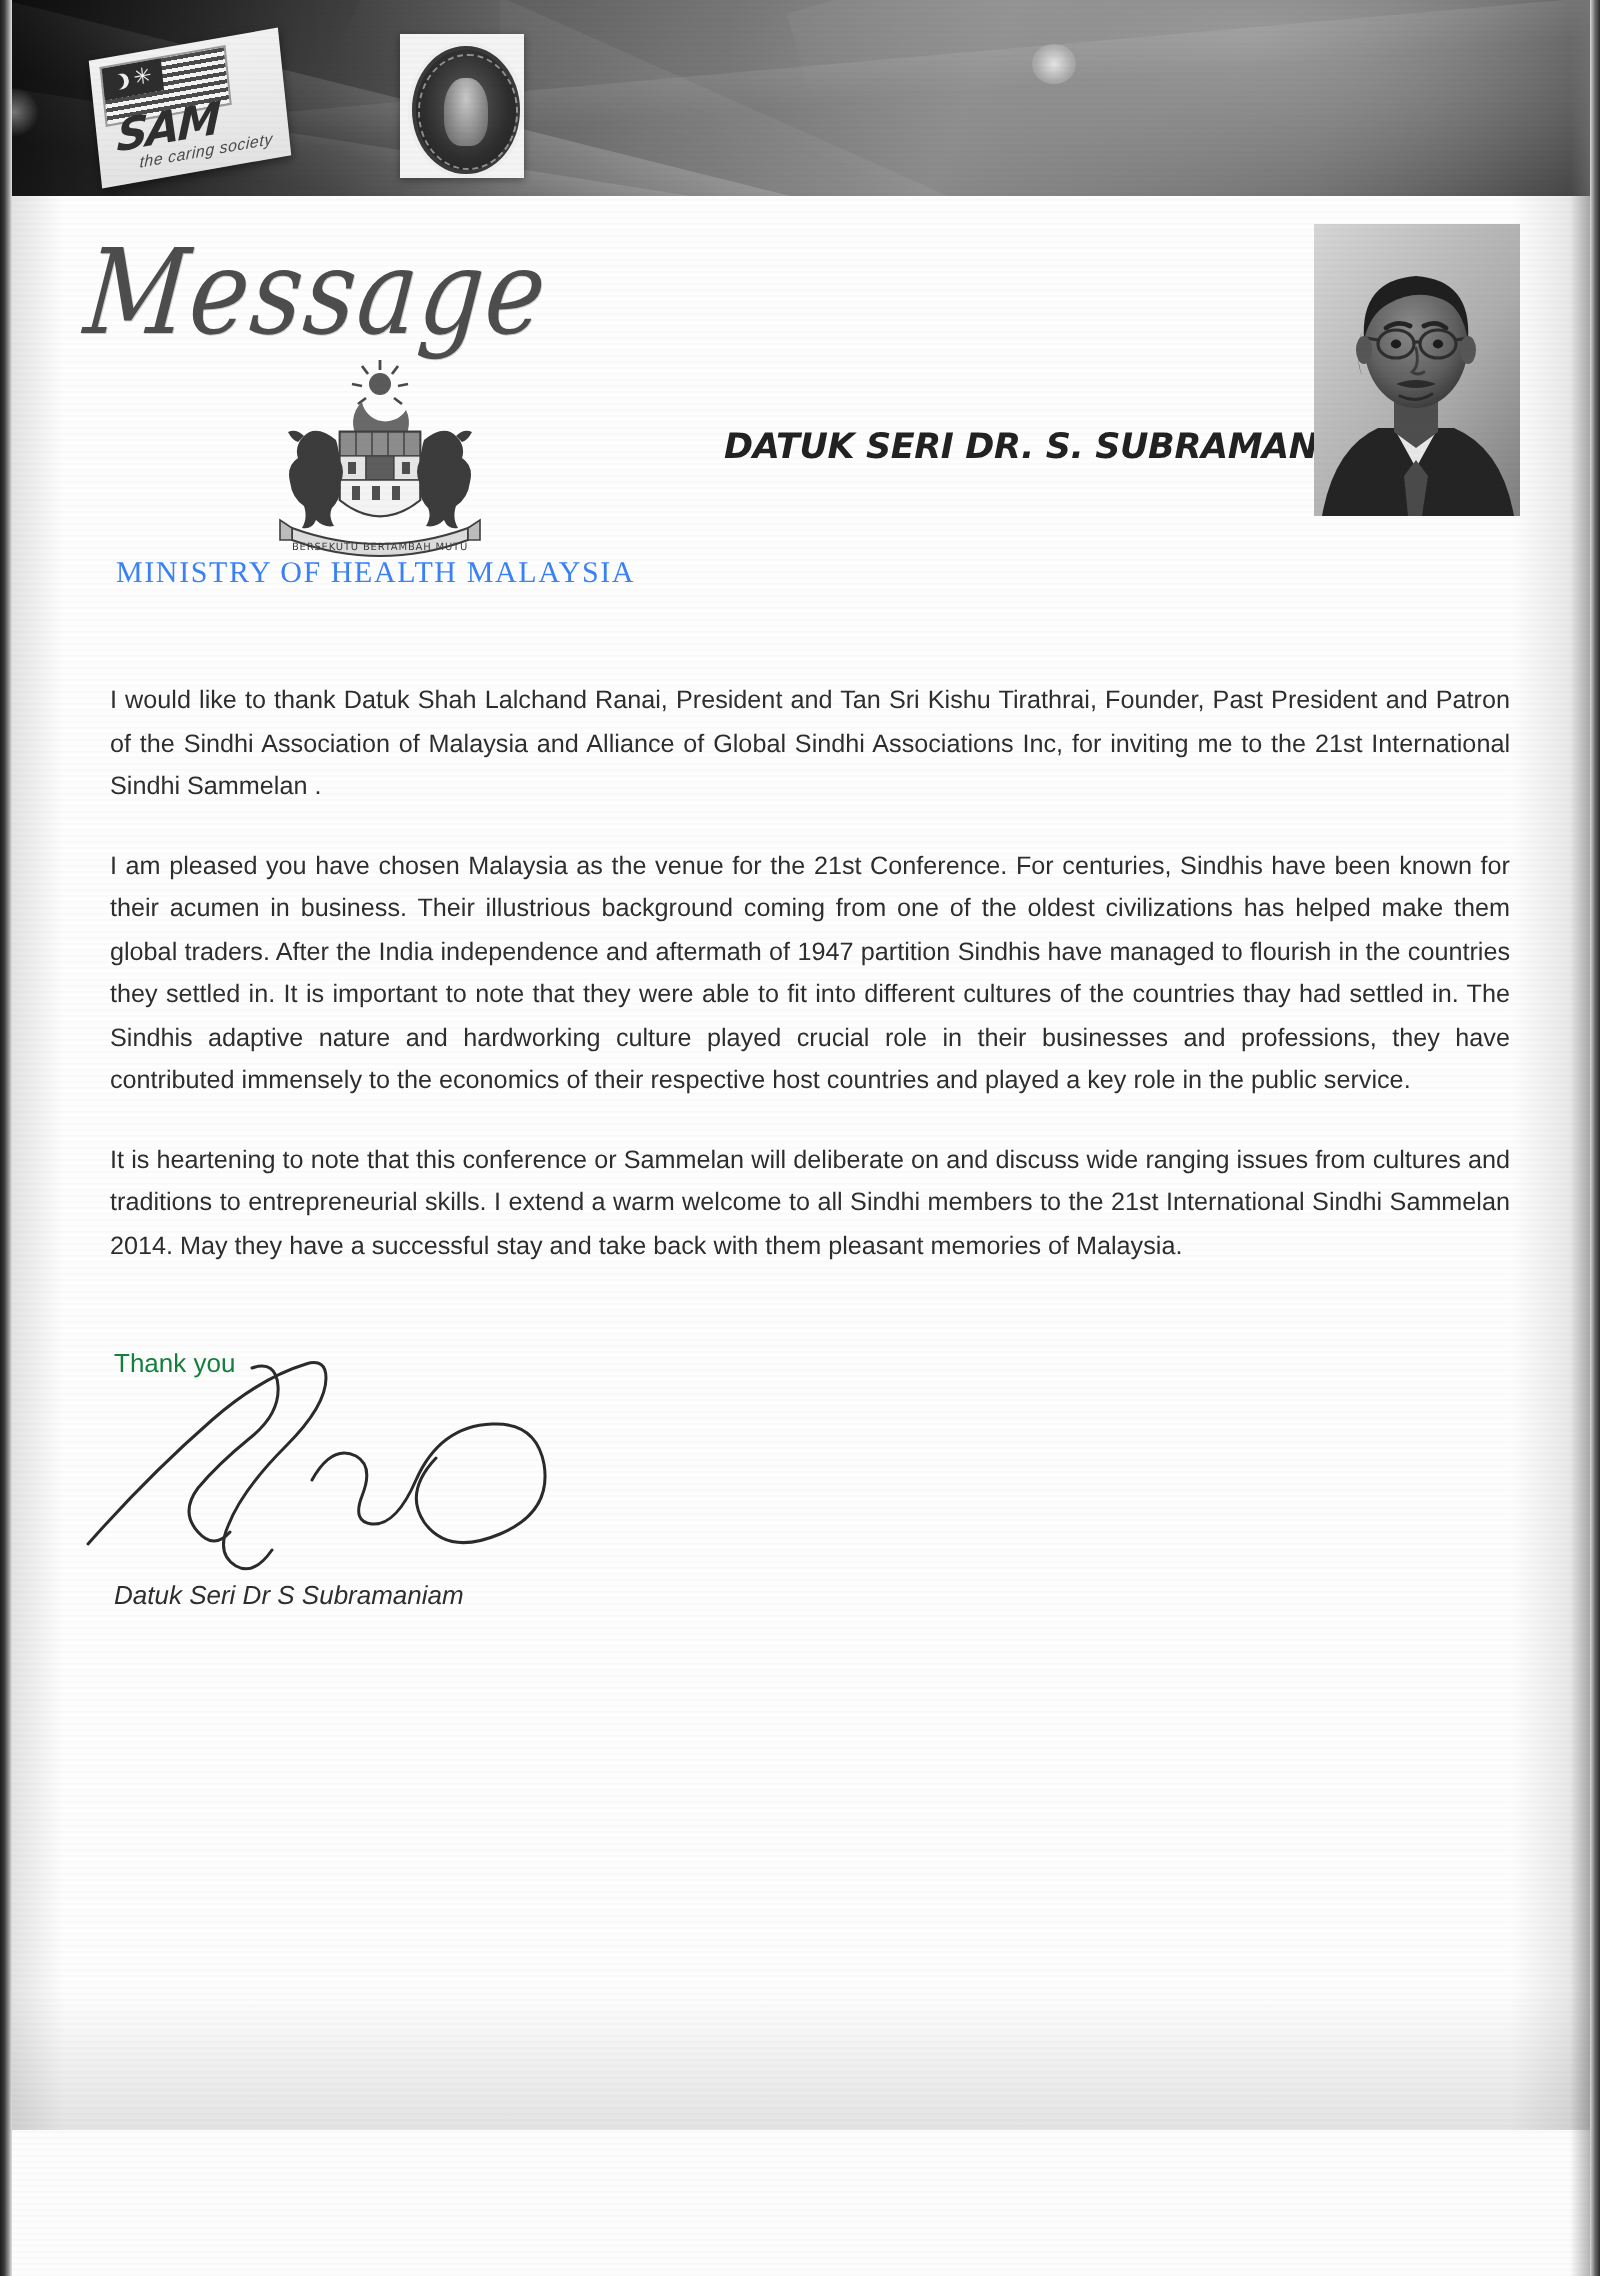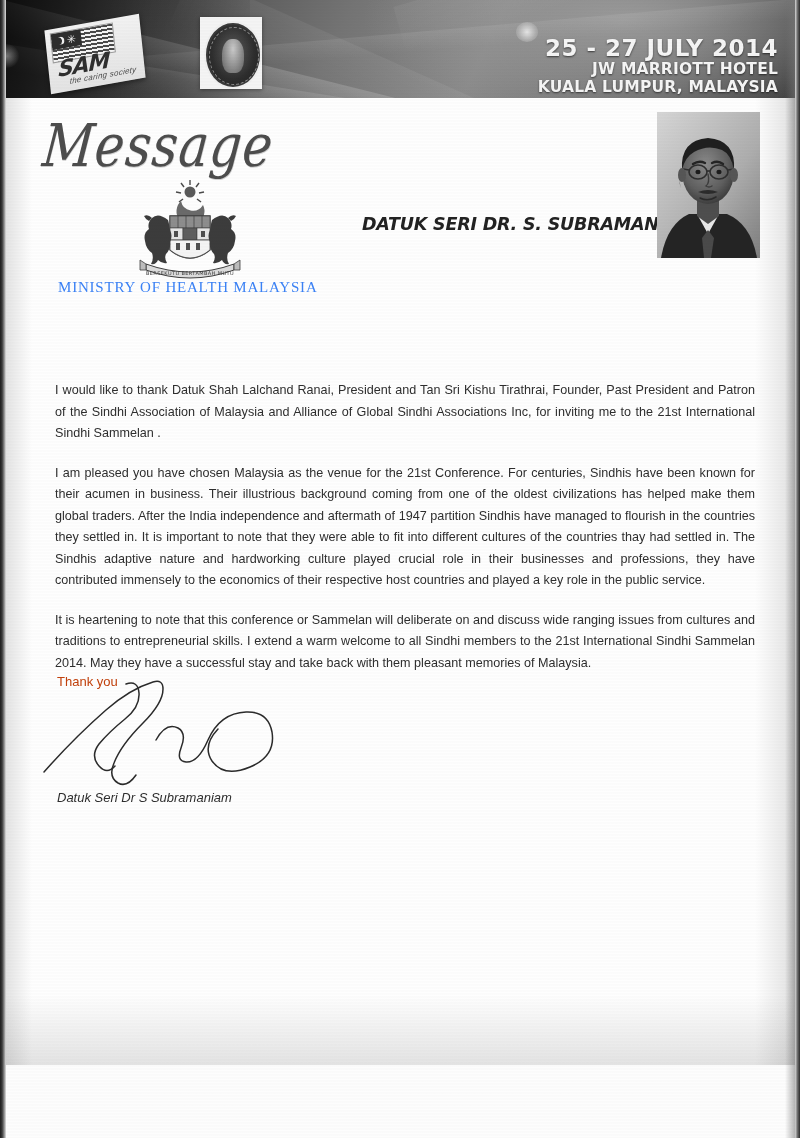--- a/index.html
+++ b/index.html
@@ -289,32 +289,31 @@
   
   .body-text {
     position: absolute;
     left: 55px; top: 340px;
     width: 700px;
     font-family: "Liberation Sans", sans-serif;
     font-size: 12.6px;
     line-height: 21.5px;
     color: #2e2e2e;
     text-align: justify;
-    margin-top: 40px;
   }
   .body-text p {
     margin: 0 0 18px 0;
   }
 
   .thankyou {
     position: absolute;
     left: 57px; top: 674px;
     font-family: "Liberation Sans", sans-serif;
     font-size: 13px;
-    color: #c2410c;
+    color: #15803d;
   }
   .signoff {
     position: absolute;
     left: 57px; top: 790px;
     font-family: "Liberation Sans", sans-serif;
     font-size: 13px;
     color: #2e2e2e;
     font-style: italic;
   }
   .signature {
@@ -398,25 +397,20 @@
       <div class="sam-tag">the caring society</div>
     </div>
 
     <div class="logo-agsa">
       <div class="agsa-seal">
         <div class="agsa-ring"></div>
         <div class="agsa-figure"></div>
       </div>
     </div>
 
-    <div class="hdr-text">
-      <div class="hdr-dates">25 - 27 JULY 2014</div>
-      <div class="hdr-venue">JW MARRIOTT HOTEL</div>
-      <div class="hdr-city">KUALA LUMPUR, MALAYSIA</div>
-    </div>
   </div>
 
   <div class="sheet">
     <div class="sheet-shade-l"></div>
     <div class="sheet-shade-r"></div>
     <div class="sheet-shade-b"></div>
   </div>
 
   <div class="msg-script">Message</div>
 

